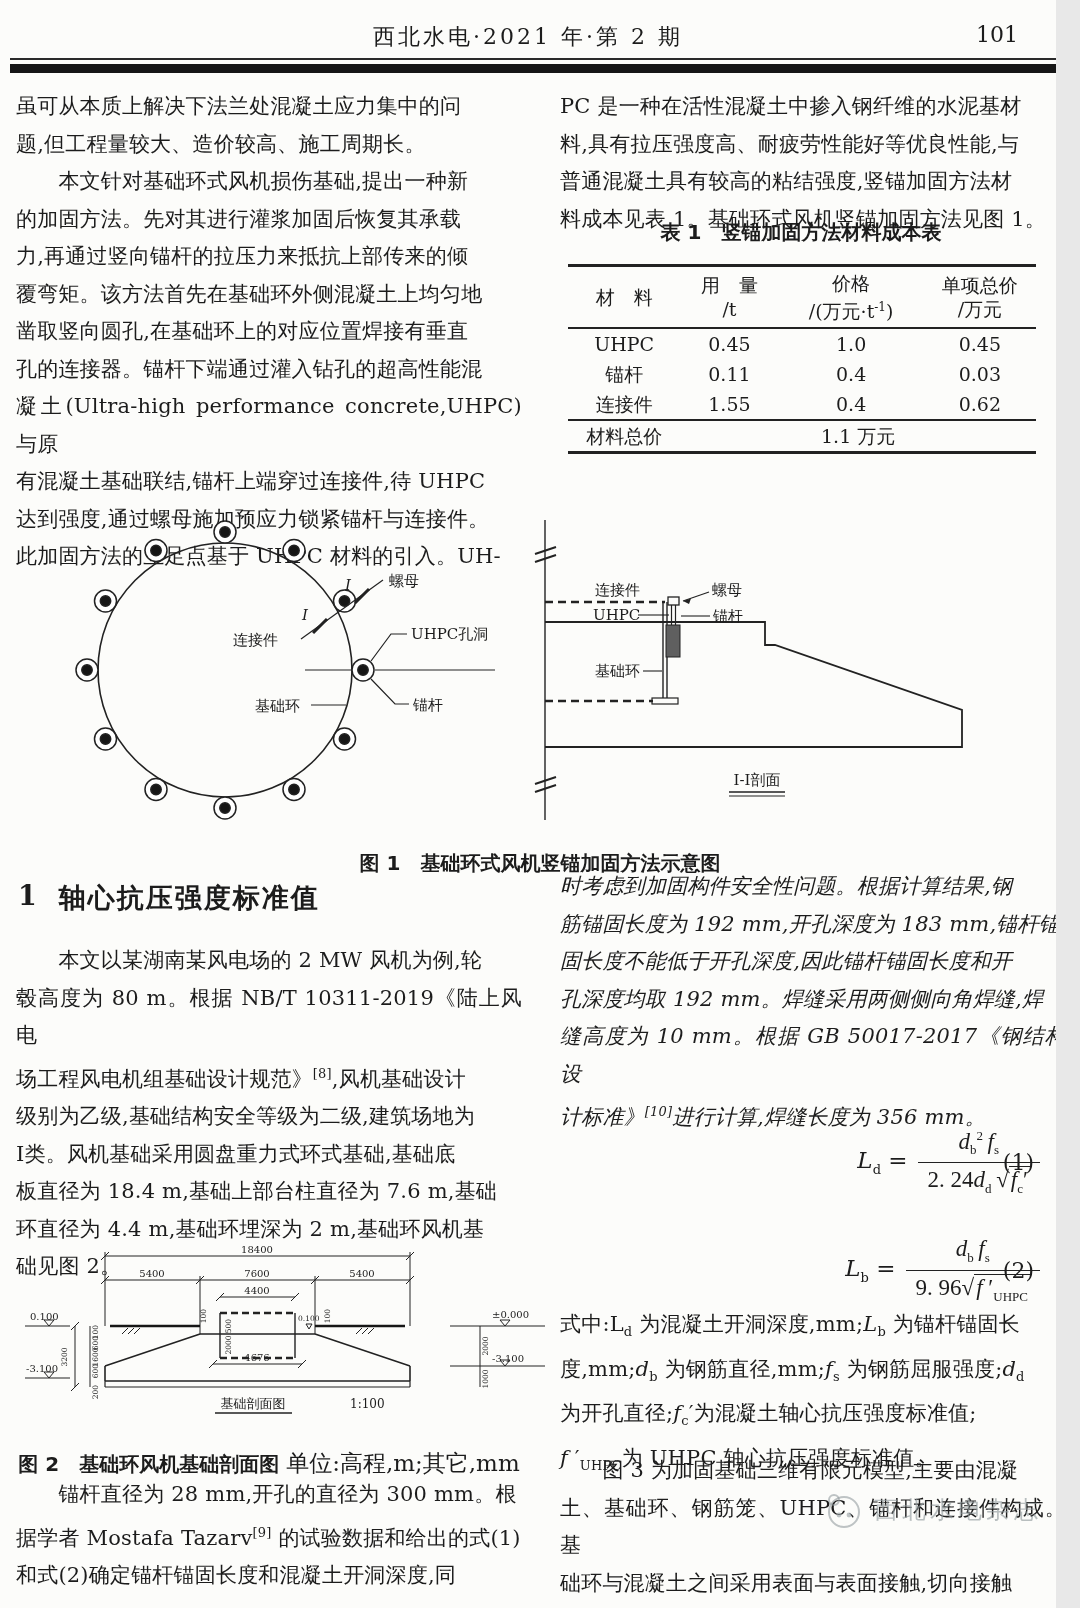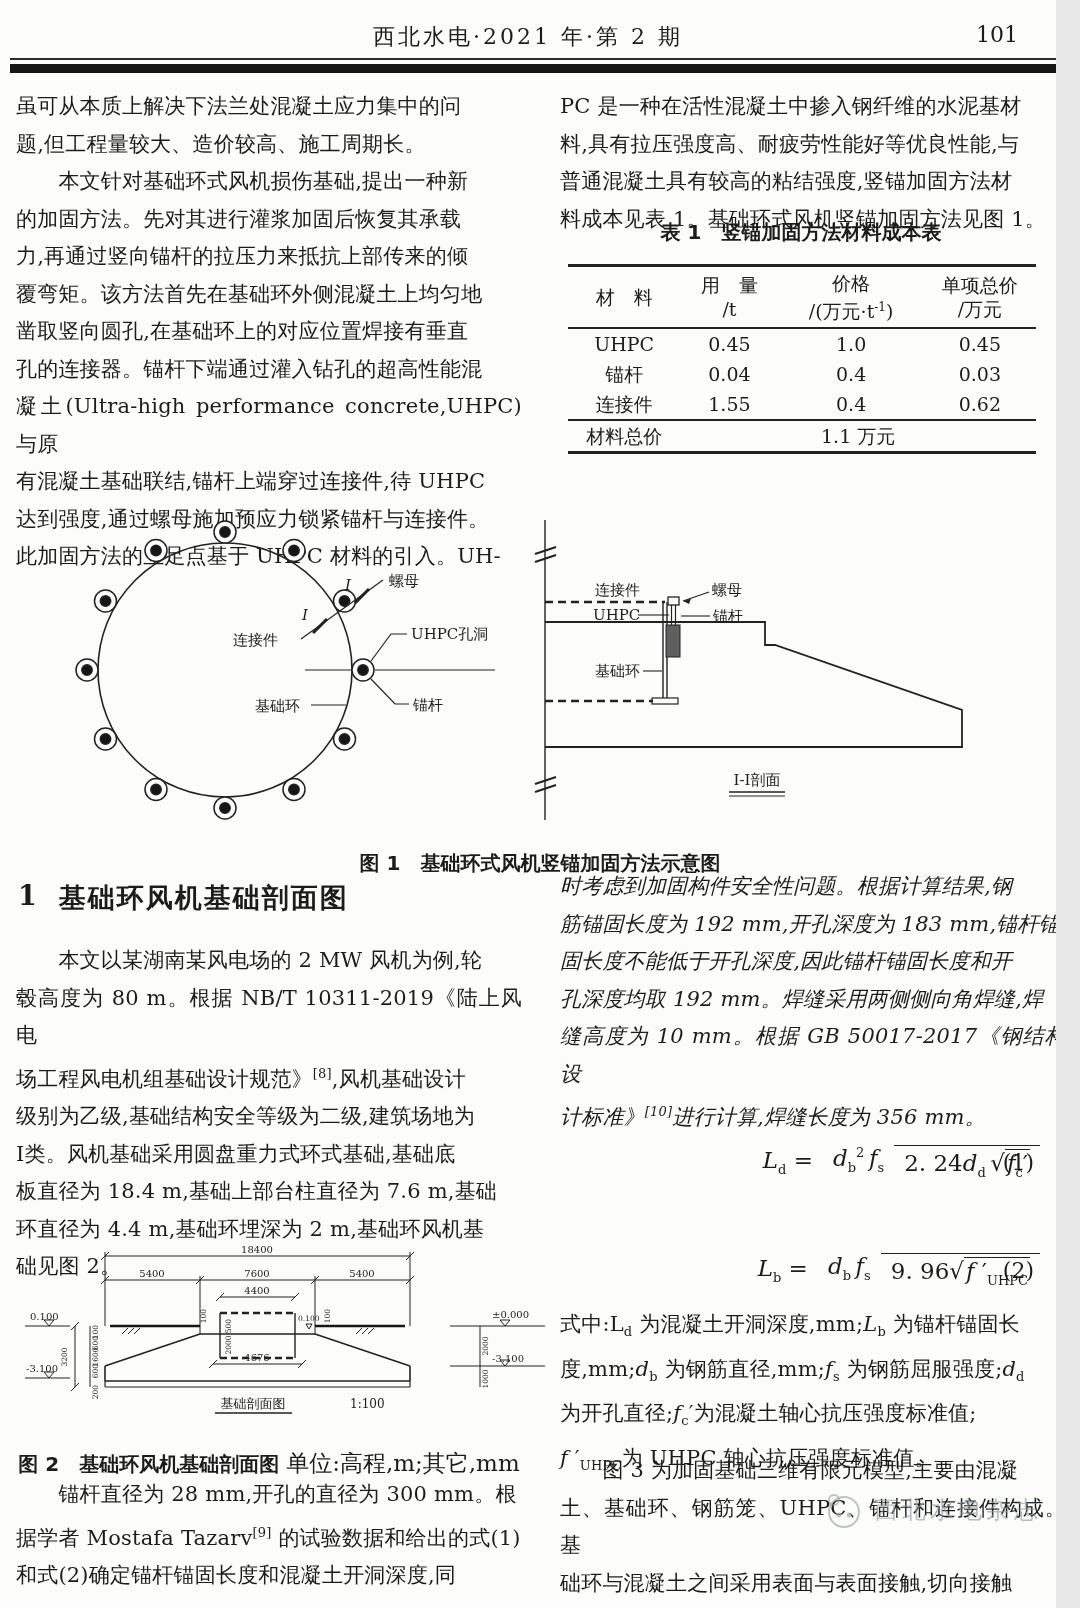--- a/index.html
+++ b/index.html
@@ -24,21 +24,21 @@
   table.tbl sup{font-size:12px;}
   .fig-caption{font-weight:bold;font-size:20px;text-align:center;
                font-family:"DejaVu Sans","Liberation Sans",sans-serif;margin-top:8px;}
   .fig2-unit{font-weight:normal;font-size:23px;font-family:"DejaVu Serif","Liberation Serif",serif;}
   .sec-heading{left:18px;top:880px;width:500px;font-size:27px;display:flex;gap:22px;}
   .sec-num{font-weight:bold;}
   .sec-title{font-weight:bold;letter-spacing:2px;}
   .eq{position:absolute;left:562px;width:478px;height:92px;display:flex;align-items:center;
       justify-content:flex-end;font-size:23px;}
   .eq .no{position:absolute;right:6px;top:50%;transform:translateY(-50%);font-size:22px;}
-  .frac{display:inline-flex;flex-direction:row;align-items:center;margin-left:10px;}
+  .frac{display:inline-flex;flex-direction:column;align-items:center;margin-left:10px;font-family:Liberation Serif, serif;}
   .frac .num{padding:0 10px 4px;}
   .frac .den{border-top:1.6px solid #222;padding:4px 10px 0;}
   .eq sub{font-size:13px;} .eq sup{font-size:13px;}
   .rt{white-space:nowrap;}
   .rt .rad{border-top:1.4px solid #222;padding:0 2px;}
   .watermark{left:822px;top:1488px;display:flex;align-items:center;gap:8px;z-index:6;
              color:rgba(148,156,160,.65);}
   .watermark .wm-text{font-size:24px;letter-spacing:4px;
              font-family:"DejaVu Sans","Liberation Sans",sans-serif;}
   svg text{fill:#1c1c1c;font-family:"DejaVu Serif","Liberation Serif",serif;}
@@ -78,21 +78,21 @@
     </thead>
     <tbody>
       <tr>
         <td>UHPC</td>
         <td>0.45</td>
         <td>1.0</td>
         <td>0.45</td>
       </tr>
       <tr>
         <td>锚杆</td>
-        <td>0.04</td>
+        <td>0.11</td>
         <td>0.4</td>
         <td>0.03</td>
       </tr>
       <tr>
         <td>连接件</td>
         <td>1.55</td>
         <td>0.4</td>
         <td>0.62</td>
       </tr>
     </tbody>
@@ -213,21 +213,21 @@
 
     <text x="232" y="283" text-anchor="middle" font-size="15">I-I剖面</text>
     <line x1="204" y1="290" x2="260" y2="290" stroke="#222" stroke-width="1.6"></line>
     <line x1="204" y1="294" x2="260" y2="294" stroke="#222" stroke-width="1"></line>
   </svg>
 
   <div class="abs fig-caption" style="left:0;top:842px;width:1080px;">图 1　基础环式风机竖锚加固方法示意图</div>
 
   <div class="abs sec-heading">
     <span class="sec-num">1</span>
-    <span class="sec-title">基础环风机基础剖面图</span>
+    <span class="sec-title">轴心抗压强度标准值</span>
   </div>
 
   <div class="abs para" style="left:16px;top:942px;width:506px;">　　本文以某湖南某风电场的 2 MW 风机为例,轮<br>毂高度为 80 m。根据 NB/T 10311-2019《陆上风电<br>场工程风电机组基础设计规范》<sup>[8]</sup>,风机基础设计<br>级别为乙级,基础结构安全等级为二级,建筑场地为<br>Ⅰ类。风机基础采用圆盘重力式环式基础,基础底<br>板直径为 18.4 m,基础上部台柱直径为 7.6 m,基础<br>环直径为 4.4 m,基础环埋深为 2 m,基础环风机基<br>础见图 2。</div>
 
   <div class="abs para" style="left:560px;top:868px;width:506px;font-style:italic;">时考虑到加固构件安全性问题。根据计算结果,钢<br>筋锚固长度为 192 mm,开孔深度为 183 mm,锚杆锚<br>固长度不能低于开孔深度,因此锚杆锚固长度和开<br>孔深度均取 192 mm。焊缝采用两侧侧向角焊缝,焊<br>缝高度为 10 mm。根据 GB 50017-2017《钢结构设<br>计标准》<sup>[10]</sup>进行计算,焊缝长度为 356 mm。</div>
 
   <div class="eq" style="top:1116px;">
     <span><i>L</i><sub>d</sub> =</span>
     <span class="frac">
       <span class="num"><i>d</i><sub>b</sub><sup>2</sup> <i>f</i><sub>s</sub></span>

